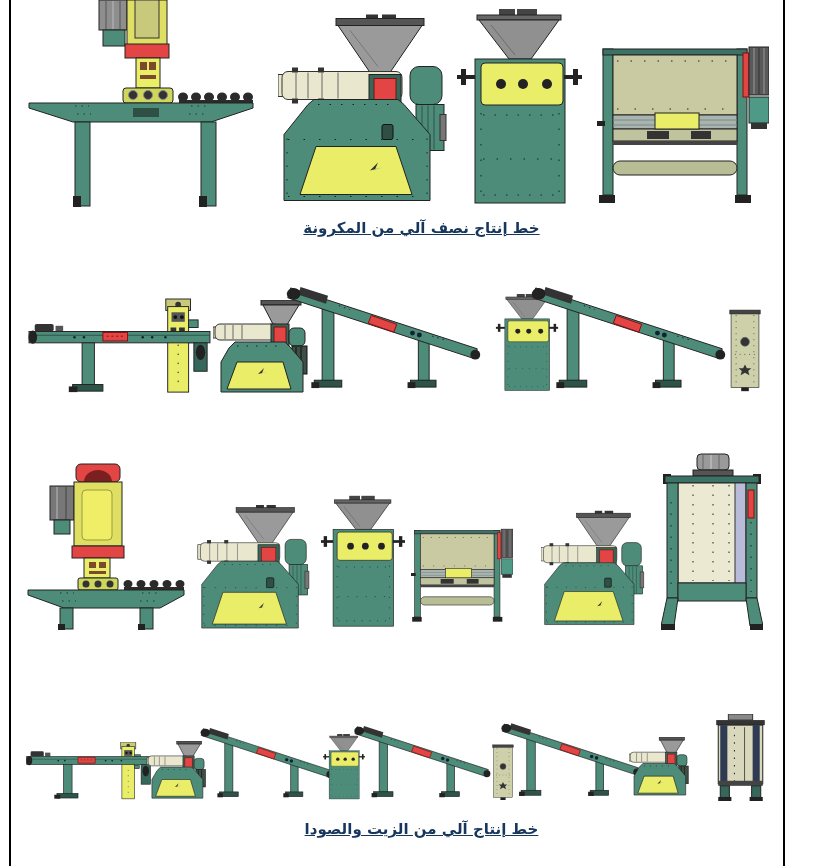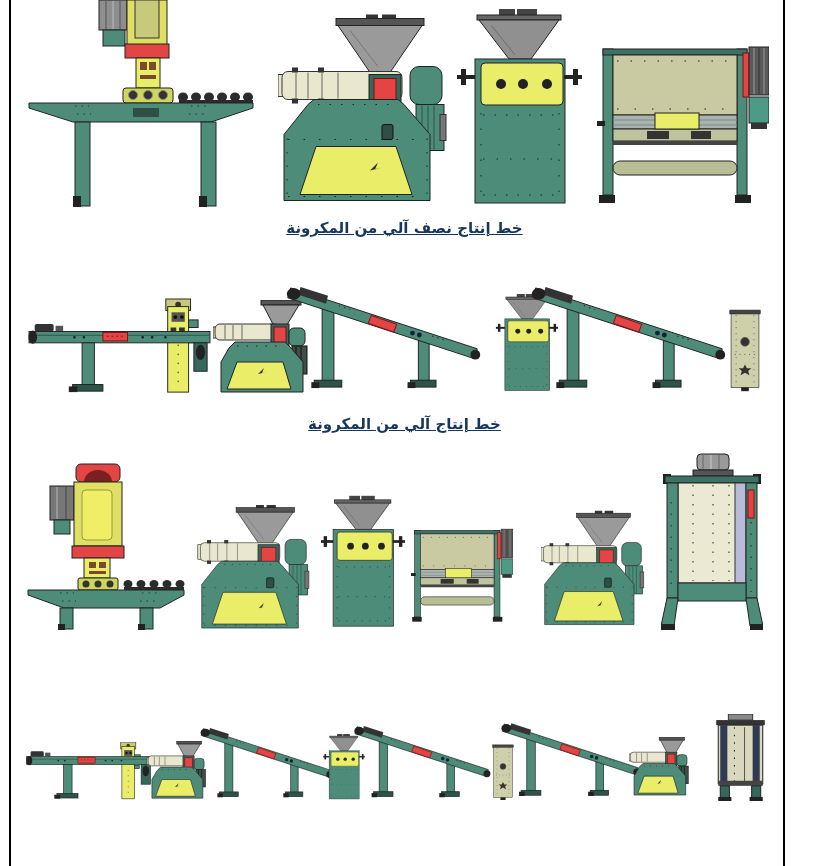--- a/index.html
+++ b/index.html
@@ -1,20 +1,20 @@
 <!DOCTYPE html>
 <html><head>
 <meta charset="utf-8">
 <style>
   html,body{margin:0;padding:0;background:#fff;}
   .page{position:relative;width:829px;height:866px;background:#fff;overflow:hidden;
         font-family:"DejaVu Sans","Liberation Sans",sans-serif;}
   .border-line{position:absolute;top:0;width:2px;height:866px;background:#000;}
   .machine{position:absolute;display:block;}
-  .caption{position:absolute;left:11px;width:773px;padding-left:14px;box-sizing:border-box;
+  .caption{position:absolute;left:28px;width:773px;padding-left:14px;box-sizing:border-box;
            text-align:center;direction:rtl;color:#17365d;font-weight:bold;font-size:15px;
            line-height:20px;text-decoration:underline;}
 </style>
 </head>
 <body>
 
 <div class="page">
 
   <div class="border-line" style="left:9px"></div>
   <div class="border-line" style="left:783px"></div>
@@ -341,21 +341,20 @@
     <svg class="machine" style="left:486px;top:294px;width:82px;height:98px" preserveAspectRatio="none">
         <use href="#sym-cabinet"></use>
       </svg>
     <svg class="machine" style="left:528px;top:284px;width:200px;height:108px" preserveAspectRatio="none">
         <use href="#sym-conveyor-incline"></use>
       </svg>
     <svg class="machine" style="left:726px;top:308px;width:38px;height:84px" preserveAspectRatio="none">
         <use href="#sym-elevator"></use>
       </svg>
   </div>
-  <div class="caption" style="top:414px">خط إنتاج آلي من المكرونة</div>
 
   <div>
     <svg class="machine" style="left:20px;top:460px;width:170px;height:172px" preserveAspectRatio="none">
         <use href="#sym-press"></use>
       </svg>
     <svg class="machine" style="left:193px;top:505px;width:122px;height:127px" preserveAspectRatio="none">
         <use href="#sym-extruder"></use>
       </svg>
     <svg class="machine" style="left:321px;top:492px;width:84px;height:140px" preserveAspectRatio="none">
         <use href="#sym-cabinet"></use>
@@ -396,14 +395,15 @@
     <svg class="machine" style="left:500px;top:720px;width:141px;height:80px" preserveAspectRatio="none">
         <use href="#sym-conveyor-incline"></use>
       </svg>
     <svg class="machine" style="left:629px;top:737px;width:63px;height:60px" preserveAspectRatio="none">
         <use href="#sym-extruder-small"></use>
       </svg>
     <svg class="machine" style="left:712px;top:714px;width:57px;height:87px" preserveAspectRatio="none">
         <use href="#sym-tank-small"></use>
       </svg>
   </div>
+  <div class="caption" style="top:819px">خط إنتاج آلي من الزيت والصودا</div>
 
 </div>
 
 </body></html>

